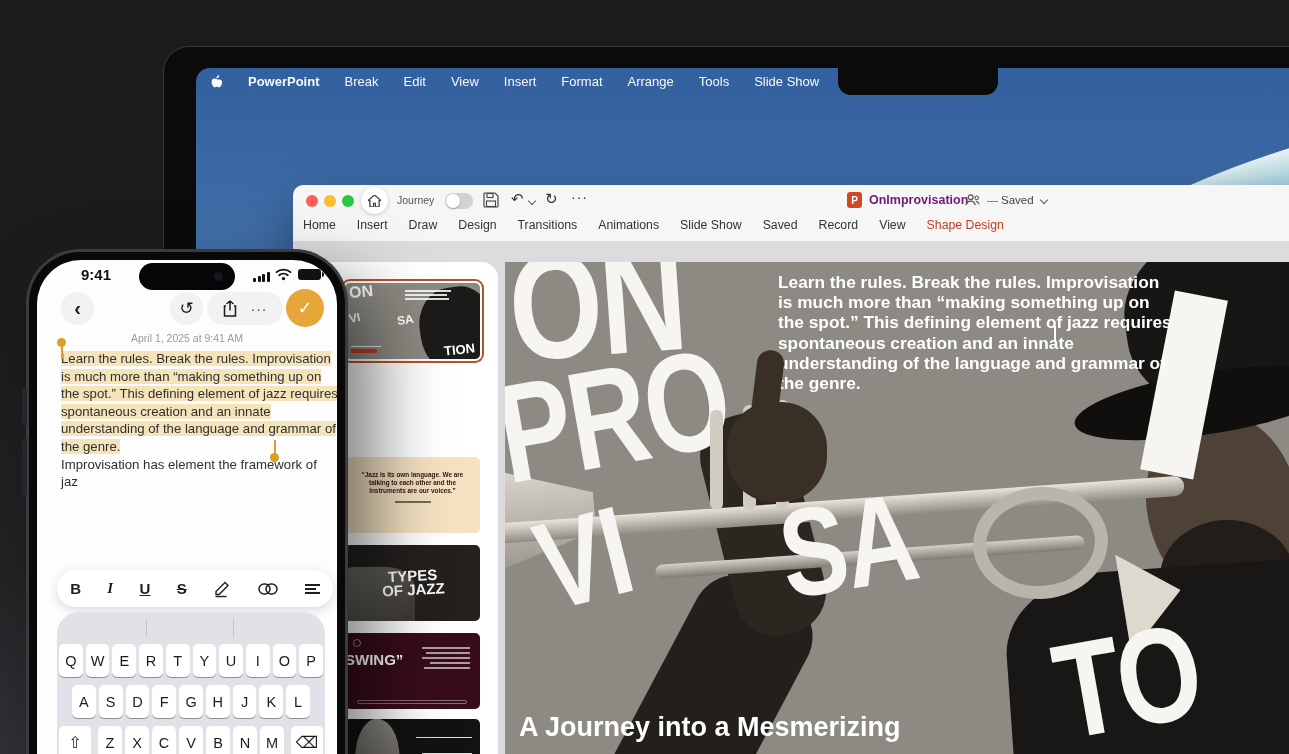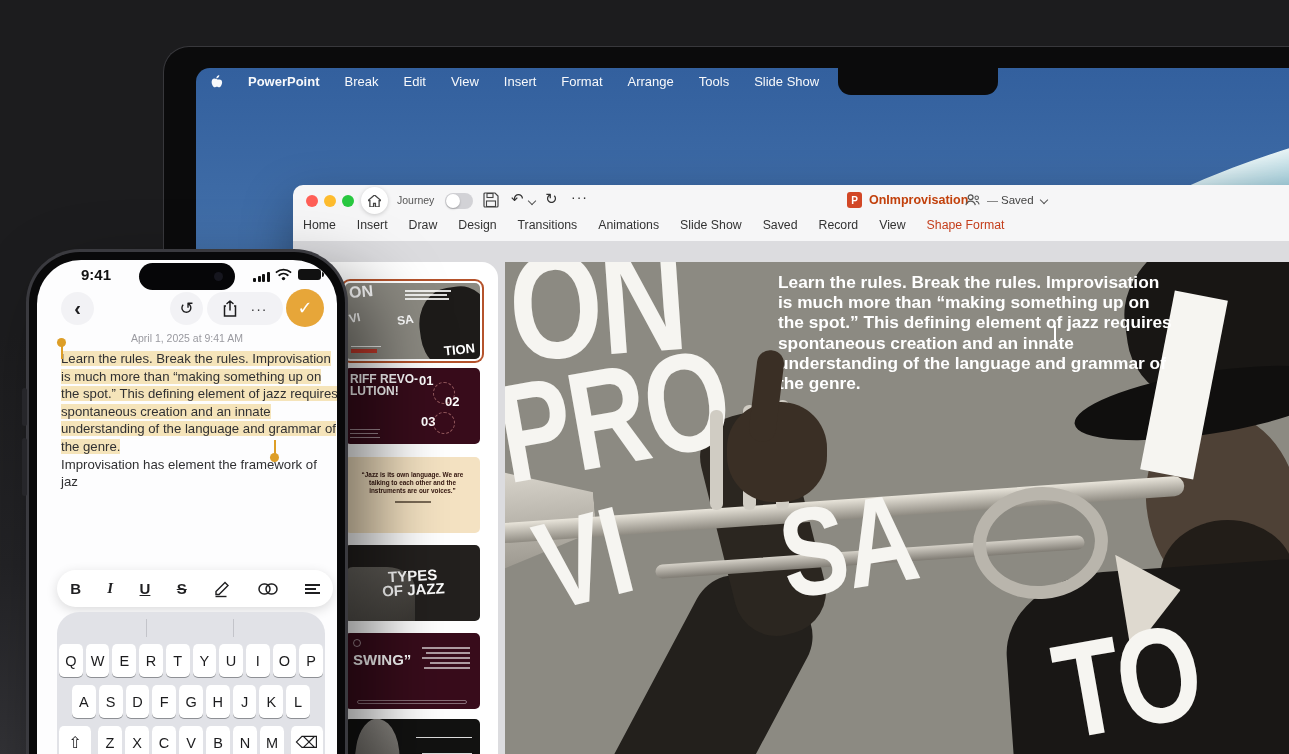--- a/index.html
+++ b/index.html
@@ -122,21 +122,21 @@
             <rect x="3.5" y="9" width="9" height="5.5" fill="none" stroke="#444" stroke-width="1.1"></rect>
           </svg>
       </span>
       <span class="a" style="left:218px;top:5px;font-size:15px;color:#333;">↶</span>
       <span class="a chev" style="left:236px;top:13px;"></span>
       <span class="a" style="left:252px;top:5px;font-size:15px;color:#333;">↻</span>
       <span class="a" style="left:278px;top:4px;font-size:14px;color:#333;letter-spacing:1px;">···</span>
       <div class="a" style="left:554px;top:7px;">
           <div id="ttl-icon">P</div>
         </div>
-      <span class="a" style="left:576px;top:8px;font-size:12.5px;font-weight:600;color:#c2410c;">OnImprovisation</span>
+      <span class="a" style="left:576px;top:8px;font-size:12.5px;font-weight:600;color:#701a75;">OnImprovisation</span>
       <span class="a" style="left:672px;top:8px;">
         <svg width="15" height="14" viewBox="0 0 16 15">
             <circle cx="6" cy="4.5" r="2.6" fill="none" stroke="#555" stroke-width="1.3"></circle>
             <path d="M1 13c.6-3 2.7-4.4 5-4.4s4.4 1.4 5 4.4" fill="none" stroke="#555" stroke-width="1.3"></path>
             <circle cx="12.5" cy="5" r="1.9" fill="none" stroke="#555" stroke-width="1.1"></circle>
             <path d="M11.5 8.8c2 .2 3.2 1.5 3.6 3.4" fill="none" stroke="#555" stroke-width="1.1"></path>
           </svg>
       </span>
       <span class="a" style="left:694px;top:9px;font-size:11px;color:#666;">—</span>
       <span class="a" style="left:708px;top:9px;font-size:11.5px;color:#444;">Saved</span>
@@ -146,66 +146,55 @@
         <span>Home</span>
         <span>Insert</span>
         <span>Draw</span>
         <span>Design</span>
         <span>Transitions</span>
         <span>Animations</span>
         <span>Slide Show</span>
         <span>Saved</span>
         <span>Record</span>
         <span>View</span>
-        <span class="accent">Shape Format</span>
+        <span class="accent">Shape Design</span>
       </div>
 
       <div class="a" id="content">
         <div class="a" id="panel"></div>
 
         <div class="a thumb sel" style="top:42px;background:#8c8a82;">
           <div class="a" style="right:-12px;top:4px;width:72px;height:84px;background:#1d1b19;border-radius:45% 40% 30% 45%;transform:rotate(-8deg);"></div>
           <div class="tline" style="left:60px;top:7px;width:46px;"></div>
           <div class="tline" style="left:60px;top:11px;width:42px;"></div>
           <div class="tline" style="left:60px;top:15px;width:44px;"></div>
           <span class="a" style="left:4px;top:0px;color:#fff;font-weight:800;font-size:16px;transform:rotate(-5deg);">ON</span>
           <span class="a" style="left:4px;top:28px;color:#fff;font-weight:800;font-size:12px;transform:rotate(-12deg);">VI</span>
           <span class="a" style="left:52px;top:30px;color:#fff;font-weight:800;font-size:12px;transform:rotate(-8deg);">SA</span>
           <span class="a" style="right:5px;bottom:2px;color:#fff;font-weight:800;font-size:13px;transform:rotate(-6deg);">TION</span>
           <div class="tline" style="left:6px;bottom:12px;width:30px;"></div>
           <div class="a" style="left:6px;bottom:6px;width:26px;height:4px;background:#c0392b;"></div>
         </div>
 
-        <div class="a thumb mrn" style="top:127px;">
-          <div class="a" style="left:5px;top:5px;width:68px;color:#fff;font-weight:800;font-size:12px;line-height:12px;">RIFF REVO- LUTION!</div>
-          <span class="a" style="left:74px;top:5px;color:#fff;font-weight:800;font-size:13px;">01</span>
-          <span class="a" style="left:100px;top:26px;color:#fff;font-weight:800;font-size:13px;">02</span>
-          <span class="a" style="left:76px;top:46px;color:#fff;font-weight:800;font-size:13px;">03</span>
-          <div class="a" style="left:88px;top:14px;width:22px;height:22px;border:1px dashed rgba(255,180,170,.45);border-radius:50%;"></div>
-          <div class="a" style="left:88px;top:44px;width:22px;height:22px;border:1px dashed rgba(255,180,170,.45);border-radius:50%;"></div>
-          <div class="tline" style="left:5px;bottom:14px;width:30px;opacity:.6;"></div>
-          <div class="tline" style="left:5px;bottom:10px;width:28px;opacity:.6;"></div>
-          <div class="tline" style="left:5px;bottom:6px;width:30px;opacity:.6;"></div>
-        </div>
 
         <div class="a thumb" style="top:216px;background:#f4e2c2;">
           <div class="a" style="left:10px;top:14px;width:115px;color:#33150e;font-weight:700;font-size:6.4px;line-height:8px;text-align:center;">“Jazz is its own language. We are talking to each other and the instruments are our voices.”</div>
           <div class="a" style="left:50px;top:44px;width:36px;height:2px;background:#7a6a55;"></div>
         </div>
 
         <div class="a thumb" style="top:304px;background:#23201e;">
           <div class="a" style="left:0;top:22px;width:70px;height:54px;background:linear-gradient(135deg,#6d6a64,#3a3733);border-radius:8px 40% 0 0;"></div>
           <div class="a" style="left:0;top:0;width:135px;height:76px;display:flex;align-items:center;justify-content:center;">
             <div style="color:#fff;font-weight:800;font-size:15px;line-height:14px;text-align:center;transform:rotate(-3deg);width:70px;">TYPES OF JAZZ</div>
           </div>
         </div>
 
         <div class="a thumb mrn" style="top:392px;">
           <div class="a" style="left:8px;top:6px;width:8px;height:8px;border:1px solid rgba(255,255,255,.5);border-radius:50%;"></div>
-          <span class="a" style="left:8px;top:18px;color:#fff;font-weight:800;font-size:15px;">SWING”</span>
+          <span class="a" style="left:0;top:18px;color:#fff;font-weight:800;font-size:15px;">SWING”</span>
           <div class="tline" style="right:10px;top:14px;width:48px;opacity:.7;"></div>
           <div class="tline" style="right:10px;top:19px;width:44px;opacity:.7;"></div>
           <div class="tline" style="right:10px;top:24px;width:48px;opacity:.7;"></div>
           <div class="tline" style="right:10px;top:29px;width:40px;opacity:.7;"></div>
           <div class="tline" style="right:10px;top:34px;width:46px;opacity:.7;"></div>
           <div class="a" style="left:12px;bottom:5px;width:110px;height:4px;border:1px solid rgba(255,255,255,.4);border-radius:2px;"></div>
         </div>
 
         <div class="a thumb" style="top:478px;background:#121211;">
           <div class="a" style="left:10px;top:0;width:45px;height:76px;background:linear-gradient(180deg,#8a8782,#55524d);border-radius:40% 60% 30% 30%;transform:rotate(8deg);"></div>
@@ -238,20 +227,21 @@
           <div class="bigL" style="left:0px;top:-14px;font-size:150px;transform:rotate(-4deg) scaleX(.8);transform-origin:left top;">ON</div>
           <div class="bigL" style="left:-15px;top:118px;font-size:140px;transform:rotate(-10deg) scaleX(.78);transform-origin:left top;">PRO</div>
           <div class="bigL" style="left:22px;top:258px;font-size:125px;transform:rotate(-14deg) scaleX(.8);transform-origin:left top;z-index:3;">VI</div>
           <div class="bigL" style="left:268px;top:244px;font-size:125px;transform:rotate(-9deg) scaleX(.8);transform-origin:left top;z-index:3;">SA</div>
           <div class="bigL" style="left:542px;top:378px;font-size:135px;transform:rotate(-10deg) scaleX(.8);transform-origin:left top;z-index:6;">TO</div>
           <div class="a" style="left:652px;top:32px;width:54px;height:182px;background:#f6f5f1;transform:rotate(11deg);z-index:3;"></div>
 
           <div class="a" id="slide-body">Learn the rules. Break the rules. Improvisation is much more than “making something up on the spot.” This defining element of jazz requires spontaneous creation and an innate understanding of the language and grammar of the genre.</div>
           <div class="a" style="left:549px;top:64px;width:1.5px;height:15px;background:#fff;z-index:5;"></div>
 
+          <div class="a" id="slide-footer">A Journey into a Mesmerizing</div>
         </div>
       </div>
     </div>
   </div>
 
   <div class="a" id="phone">
     <div class="a pbtn" style="top:136px;height:38px;"></div>
     <div class="a pbtn" style="top:186px;height:58px;"></div>
     <div class="a" id="pscreen">
 

